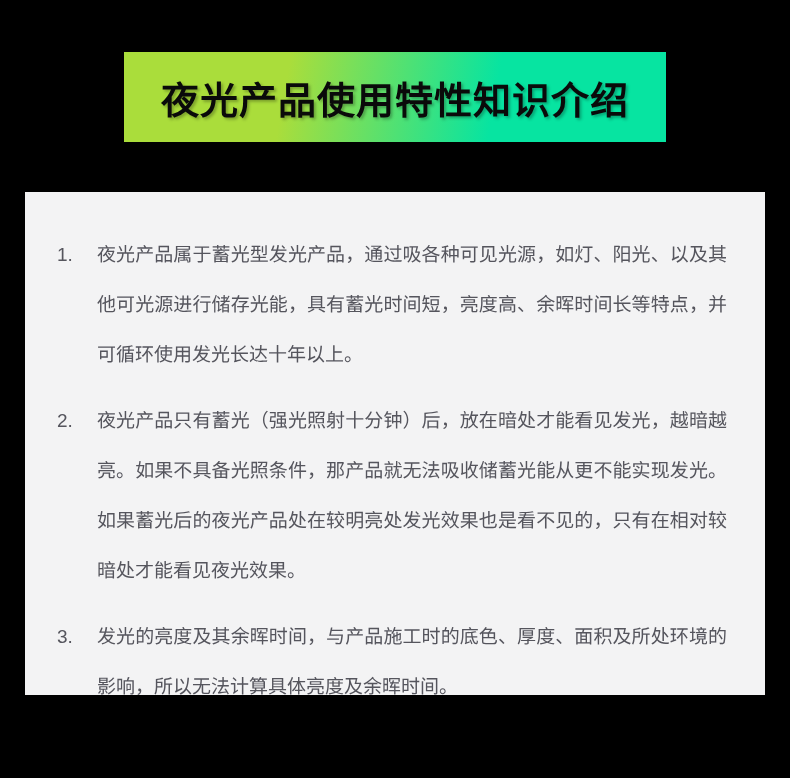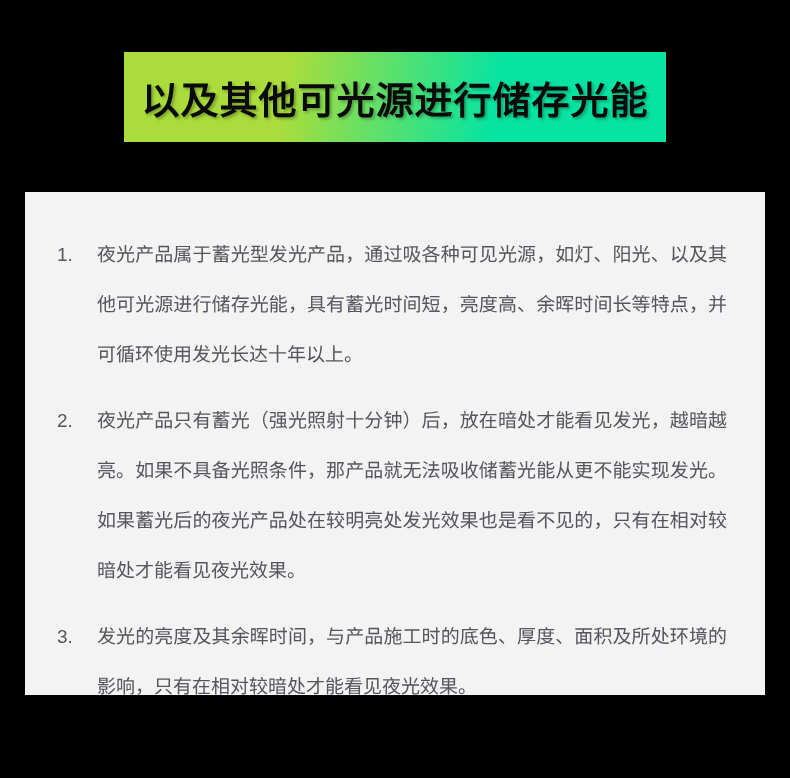--- a/index.html
+++ b/index.html
@@ -61,29 +61,29 @@
   .item .txt {
     margin: 16px;
     text-align: justify;
     text-justify: inter-character;
   }
 </style>
 </head>
 <body style="background: rgb(0, 0, 0);">
 
 <div class="banner" style="background: linear-gradient(100deg, rgb(170, 221, 59) 30%, rgb(7, 228, 161) 68%);">
-  <h1 style="color: rgb(10, 10, 10);">以及其他可光源进行储存光能</h1>
+  <h1 style="color: rgb(10, 10, 10);">夜光产品使用特性知识介绍</h1>
 </div>
 
 <div class="content-box" style="background: rgb(243, 243, 244); color: rgb(85, 85, 93);">
   <div class="item">
     <span class="num">1.</span>
     <p class="txt">夜光产品属于蓄光型发光产品，通过吸各种可见光源，如灯、阳光、以及其他可光源进行储存光能，具有蓄光时间短，亮度高、余晖时间长等特点，并可循环使用发光长达十年以上。</p>
   </div>
   <div class="item">
     <span class="num">2.</span>
     <p class="txt">夜光产品只有蓄光（强光照射十分钟）后，放在暗处才能看见发光，越暗越亮。如果不具备光照条件，那产品就无法吸收储蓄光能从更不能实现发光。如果蓄光后的夜光产品处在较明亮处发光效果也是看不见的，只有在相对较暗处才能看见夜光效果。</p>
   </div>
   <div class="item">
     <span class="num">3.</span>
-    <p class="txt">发光的亮度及其余晖时间，与产品施工时的底色、厚度、面积及所处环境的影响，只有在相对较暗处才能看见夜光效果。</p>
+    <p class="txt">发光的亮度及其余晖时间，与产品施工时的底色、厚度、面积及所处环境的影响，所以无法计算具体亮度及余晖时间。</p>
   </div>
 </div>
 
 </body></html>

